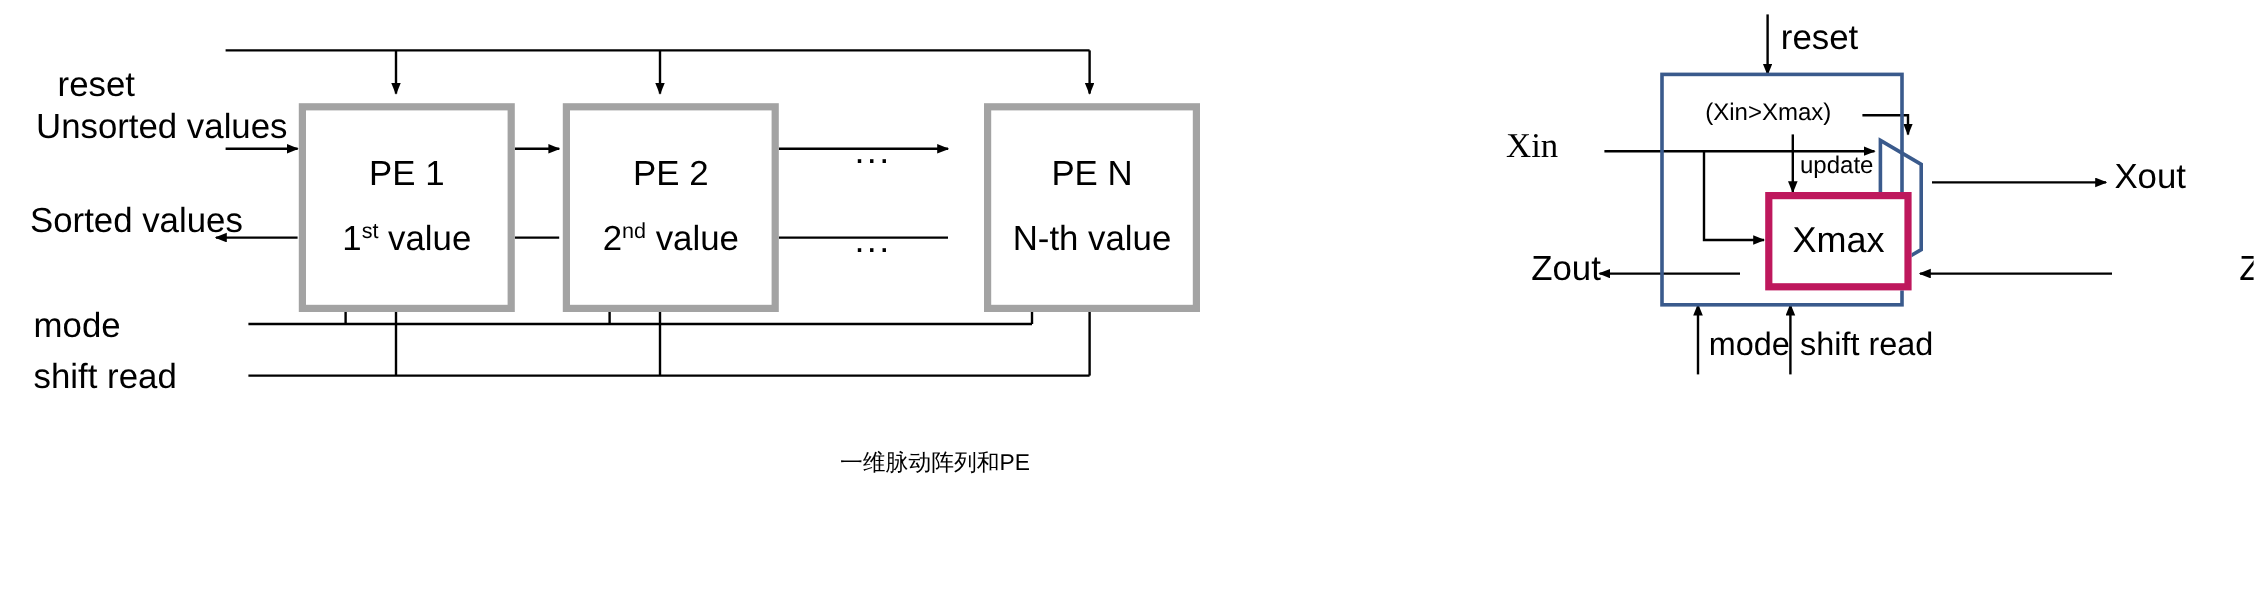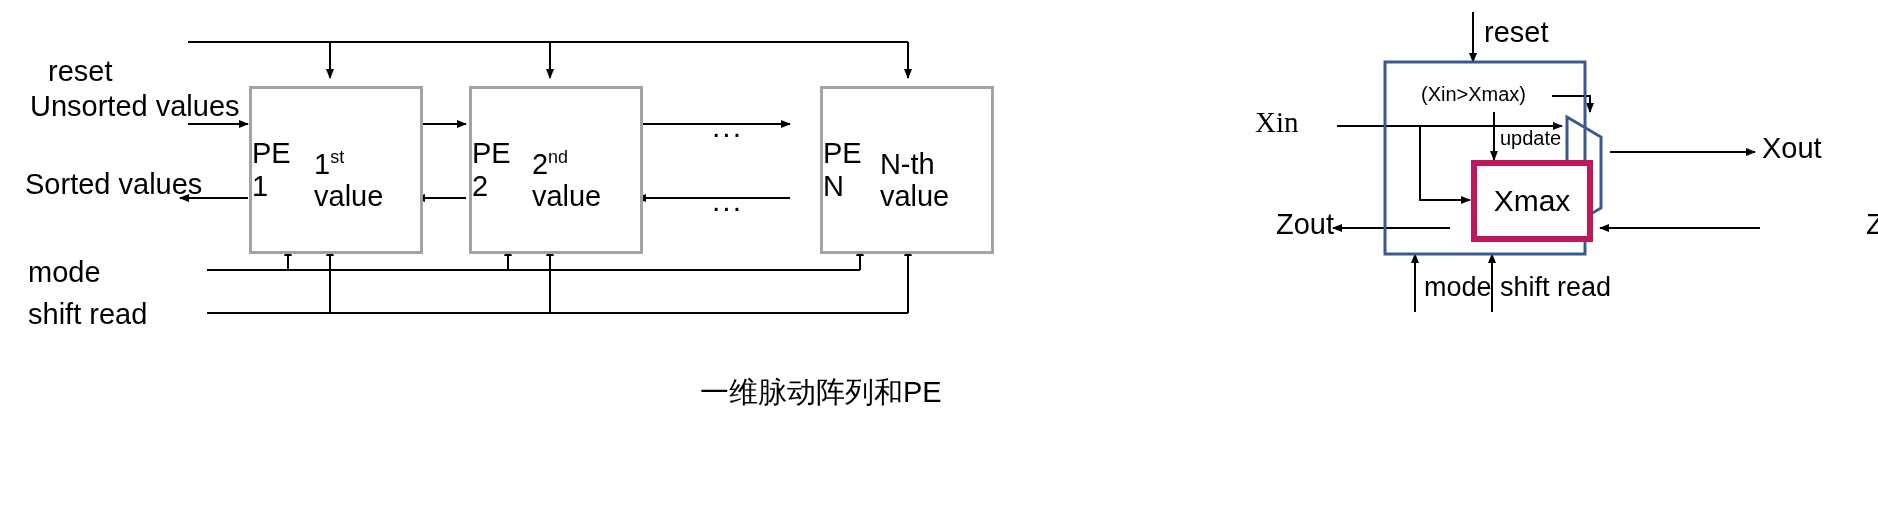--- a/index.html
+++ b/index.html
@@ -1,30 +1,30 @@
 <!DOCTYPE html>
 <html><head>
 <meta charset="utf-8">
 <style>
   html,body{margin:0;padding:0;background:#ffffff;}
   body{width:1878px;height:512px;position:relative;overflow:hidden;
        font-family:"Liberation Sans","DejaVu Sans",sans-serif;color:#000;}
   #root{position:absolute;inset:0;}
   svg.layer{position:absolute;left:0;top:0;width:1878px;height:512px;}
   .lbl{position:absolute;white-space:nowrap;line-height:1;}
-  .pebox{position:absolute;border:3px solid #a3a3a3;background:#fff;
-         display:flex;flex-direction:row;align-items:center;justify-content:center;}
+  .pebox{position:absolute;border:6px solid #a3a3a3;background:#fff;
+         display:flex;flex-direction:column;align-items:center;justify-content:center;}
   .pebox .t1{font-size:29px;}
   .pebox .t2{font-size:29px;margin-top:20px;}
   sup{font-size:0.62em;vertical-align:super;}
   .xmaxbox{position:absolute;border:6px solid #be185d;background:#fff;
            display:flex;align-items:center;justify-content:center;font-size:30px;}
   .peouter{position:absolute;border:2px solid #3a5a8c;background:transparent;}
   .dots{position:absolute;font-size:30px;letter-spacing:2px;}
-  .caption{position:absolute;font-size:29px;}
+  .caption{position:absolute;font-size:19px;}
 </style>
 </head>
 <body>
 
 <div id="root">
 
   <svg class="layer" viewBox="0 0 1878 512">
     <defs>
       <marker id="ar" markerWidth="10" markerHeight="10" refX="9" refY="4" orient="auto" markerUnits="userSpaceOnUse">
         <path d="M0,0 L10,4 L0,8 z" fill="#000"></path>

